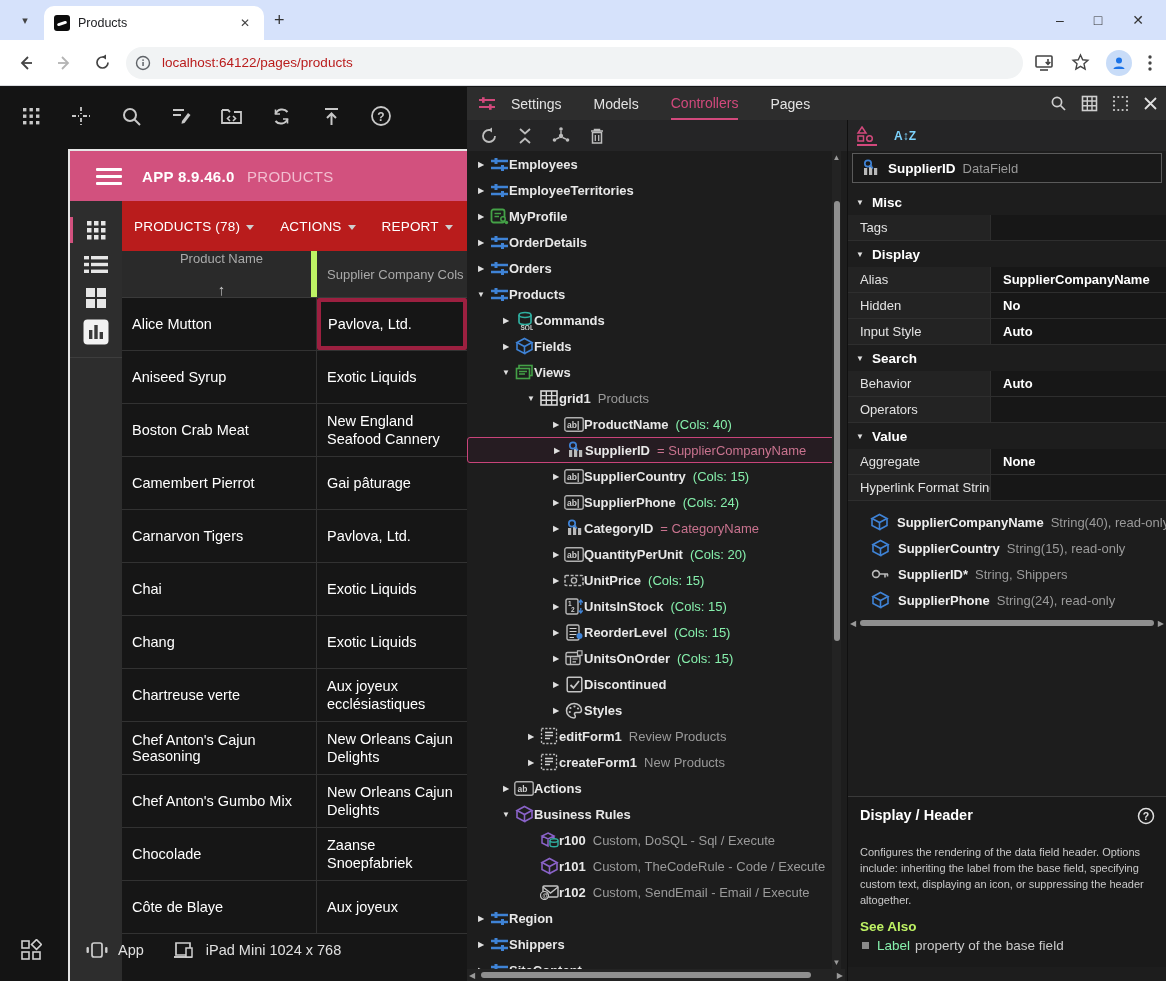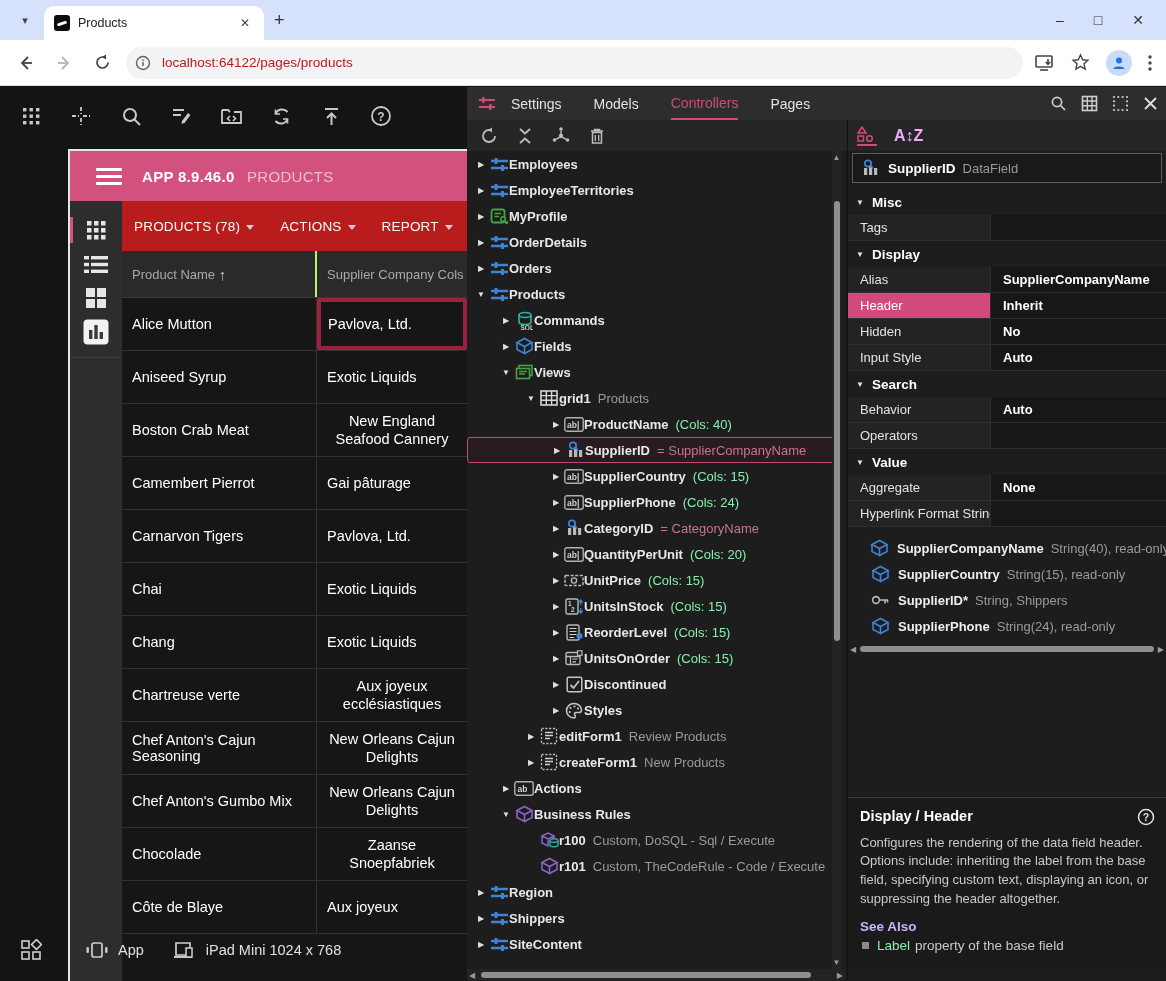--- a/index.html
+++ b/index.html
@@ -44,26 +44,26 @@
   .appside .asic { width:40px; height:34px; display:flex; align-items:center; justify-content:center; position:relative; }
   .asic.sel:before { content:""; position:absolute; left:-6px; top:4px; width:3px; height:26px; background:#d2517e; }
   .side-sep { width:52px; height:1px; background:#3d3d3d; margin-top:8px; }
   .appside .spacer { flex:1; }
   .appmain { flex:1; display:flex; flex-direction:column; min-width:0; background:#161616; }
   .appmenu { height:50px; background:#b91c1c; display:flex; align-items:center; gap:26px; padding-left:12px; flex:0 0 50px; }
   .appmenu .mi { color:#fff; font-size:13.5px; letter-spacing:.2px; display:flex; align-items:center; gap:6px; }
   .caret { width:0; height:0; border-left:4px solid transparent; border-right:4px solid transparent; border-top:5px solid #cfcfcf; margin-top:2px; }
   .gridhead { height:47px; background:#2a2a2a; display:flex; color:#a9a9a9; font-size:13px; flex:0 0 47px; border-bottom:1px solid #3a3a3a; }
   .gh-cell { display:flex; align-items:center; padding-left:10px; }
-  .gh-c1 { width:195px; border-right:2px solid #bef264; }
+  .gh-c1 { width:195px; border-right:6px solid #bef264;flex-direction:column; }
   .gh-c2 { flex:1; }
   .gridbody { flex:1; overflow:hidden; position:relative; }
   .grow { display:flex; height:53px; border-bottom:1px solid #323232; color:#fff; font-size:14.5px; }
   .gc1 { width:195px; border-right:1px solid #323232; display:flex; align-items:center; padding:0 10px; }
-  .gc2 { flex:1; display:flex; align-items:center; padding:0 10px; line-height:1.25;text-align:center; }
+  .gc2 { flex:1; display:flex; align-items:center; padding:0 10px; line-height:1.25; }
   .gc2.selcell { border:4px solid #9c2040; border-radius:2px; padding:0 7px; }
   .hscroll-preview { position:absolute; left:54px; right:0; bottom:2px; height:6px; background:#bdbdbd; border-radius:3px; }
 
   
   .statusbar { position:absolute; left:0; top:832px; width:467px; height:62px; display:flex; align-items:center; color:#e0e0e0; font-size:14.5px; }
   .statusbar .sbic { display:flex; align-items:center; justify-content:center; }
   .sb-dash { margin-left:16px; width:30px; }
   .sb-rot { margin-left:38px; width:26px; }
   .sb-dev { margin-left:28px; width:26px; }
   .sb-label { margin-left:8px; }
@@ -115,22 +115,22 @@
   .p-field .fnm { color:#eee; font-weight:bold; }
   .p-field .fin { color:#9a9a9a; margin-left:7px; }
   .hscroll-props { position:relative; margin-top:4px; height:12px; background:#1d1d1d; }
   .hscroll-props .thumb { position:absolute; left:12px; right:12px; top:3px; height:6px; background:#8f8f8f; border-radius:3px; }
   .hscroll-props .arr { position:absolute; top:2px; color:#9a9a9a; font-size:8px; }
 
   .helpbox { position:absolute; left:0; bottom:14px; width:319px; border-top:1px solid #3a3a3a; background:#1a1a1a; padding:10px 12px 14px 12px; }
   .help-title-row { display:flex; align-items:flex-start; }
   .help-title { color:#fff; font-weight:bold; font-size:14.5px; flex:1; }
   .help-q { color:#e0e0e0; }
-  .help-body { color:#c9c9c9; font-size:13px; line-height:1.45; margin-top:8px; }
-  .help-seealso { color:#c4b5fd; font-weight:bold; font-size:13.5px; margin-top:10px; }
+  .help-body { color:#c9c9c9; font-size:11px; line-height:1.45; margin-top:20px; }
+  .help-seealso { color:#bef264; font-weight:bold; font-size:13.5px; margin-top:10px; }
   .help-li { display:flex; align-items:center; margin-top:4px; font-size:13.5px; color:#c9c9c9; }
   .help-bullet { width:7px; height:7px; background:#8a8a8a; margin:0 8px 0 2px; }
   .help-link { color:#86efac; margin-right:5px; }
 
   svg { display:block; }
 </style>
 </head>
 <body>
 
 <div id="stage">
@@ -861,20 +861,33 @@
             <span class="tr-icon">
               <svg width="19" height="18" viewBox="0 0 19 18">
                 <path d="M9.5 1.5 L17 5.5 L9.5 9.5 L2 5.5 Z" stroke="#8a63c9" stroke-width="1.6" fill="none"></path>
                 <path d="M2 5.5 V12.5 L9.5 16.5 V9.5" stroke="#8a63c9" stroke-width="1.6" fill="none"></path>
                 <path d="M17 5.5 V12.5 L9.5 16.5" stroke="#8a63c9" stroke-width="1.6" fill="none"></path>
               </svg>
             </span>
             <span class="tr-label">r101</span>
             <span class="tr-ann ann-gray">Custom, TheCodeRule - Code / Execute</span>
           </div>
+          <div class="tree-row" style="padding-left: 56px;">
+            <span class="tr-arrow"></span>
+            <span class="tr-icon">
+              <svg width="19" height="16" viewBox="0 0 19 16">
+                <rect x="3" y="2" width="15" height="11" rx="1" stroke="#c4c4c4" stroke-width="1.4" fill="none"></rect>
+                <path d="M3 3 L10.5 9 L18 3" stroke="#c4c4c4" stroke-width="1.4" fill="none"></path>
+                <circle cx="4.5" cy="11.5" r="4" fill="#1d1d1d" stroke="#c4c4c4" stroke-width="1.2"></circle>
+                <text x="2.2" y="14.2" font-size="6.5" fill="#d0d0d0" font-family="Liberation Sans, sans-serif">@</text>
+              </svg>
+            </span>
+            <span class="tr-label">r102</span>
+            <span class="tr-ann ann-gray">Custom, SendEmail - Email / Execute</span>
+          </div>
           <div class="tree-row" style="padding-left: 6px;">
             <span class="tr-arrow">▶</span>
             <span class="tr-icon">
               <svg width="19" height="17" viewBox="0 0 19 17">
                 <path d="M1 5 H18 M1 12 H18" stroke="#3f83d6" stroke-width="2.4"></path>
                 <rect x="4.5" y="2" width="3" height="6" fill="#3f83d6"></rect>
                 <rect x="11" y="9" width="3" height="6" fill="#3f83d6"></rect>
               </svg>
             </span>
             <span class="tr-label">Region</span>
@@ -917,21 +930,21 @@
       <div class="props">
         <div class="p-toolbar">
           <span class="p-tool">
             <svg width="22" height="16" viewBox="0 0 22 16">
                 <path d="M6 1 L10 7 H2 Z" fill="none" stroke="#d2497c" stroke-width="1.5"></path>
                 <rect x="2" y="10" width="5.5" height="5" fill="none" stroke="#d2497c" stroke-width="1.5"></rect>
                 <circle cx="13.5" cy="12.5" r="2.8" fill="none" stroke="#d2497c" stroke-width="1.5"></circle>
               </svg>
             <span class="ul"></span>
           </span>
-          <span class="p-tool" style="color:#f0abfc;font-size:16px;font-weight:bold;">A↕Z</span>
+          <span class="p-tool" style="color:#7dd3fc;font-size:12px;font-weight:bold;">A↕Z</span>
         </div>
         <div class="p-selhead">
           <span id="selheadIcon">
               <svg width="19" height="18" viewBox="0 0 19 18">
                 <rect x="3" y="9" width="3.2" height="7" fill="#b9b9b9"></rect>
                 <rect x="8" y="6.5" width="3.2" height="9.5" fill="#b9b9b9"></rect>
                 <rect x="13" y="9" width="3.2" height="7" fill="#b9b9b9"></rect>
                 <circle cx="7" cy="4.5" r="3.2" stroke="#3f83d6" stroke-width="1.7" fill="none"></circle>
                 <path d="M9.4 6.9 L12 9.5" stroke="#3f83d6" stroke-width="1.7"></path>
               </svg>
@@ -948,24 +961,20 @@
               <div class="p-label">Tags</div>
               <div class="p-value"></div>
             </div>
             <div class="p-section">
               <span class="sarr">▼</span>
               <span>Display</span>
             </div>
             <div class="p-row">
               <div class="p-label">Alias</div>
               <div class="p-value">SupplierCompanyName</div>
-            </div>
-            <div class="p-row">
-              <div class="p-label hl">Header</div>
-              <div class="p-value">Inherit</div>
             </div>
             <div class="p-row">
               <div class="p-label">Hidden</div>
               <div class="p-value">No</div>
             </div>
             <div class="p-row">
               <div class="p-label">Input Style</div>
               <div class="p-value">Auto</div>
             </div>
             <div class="p-section">

